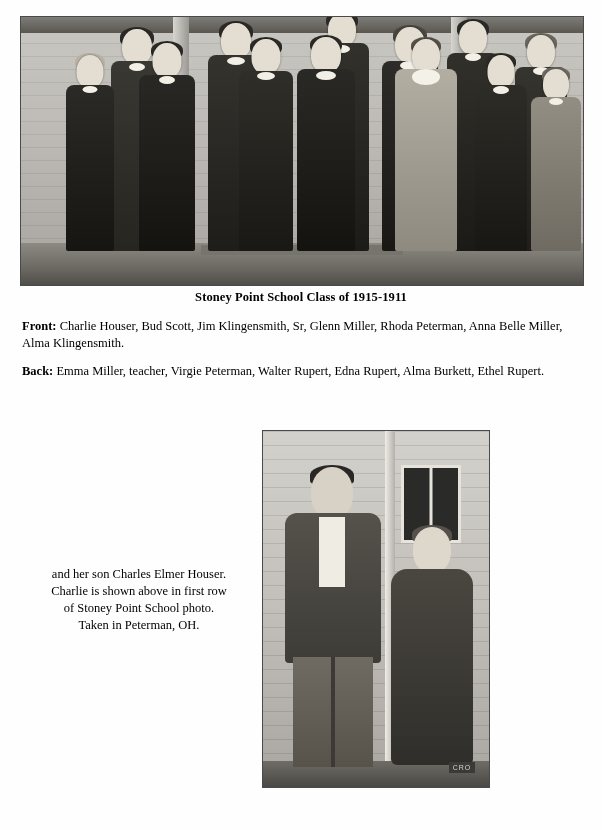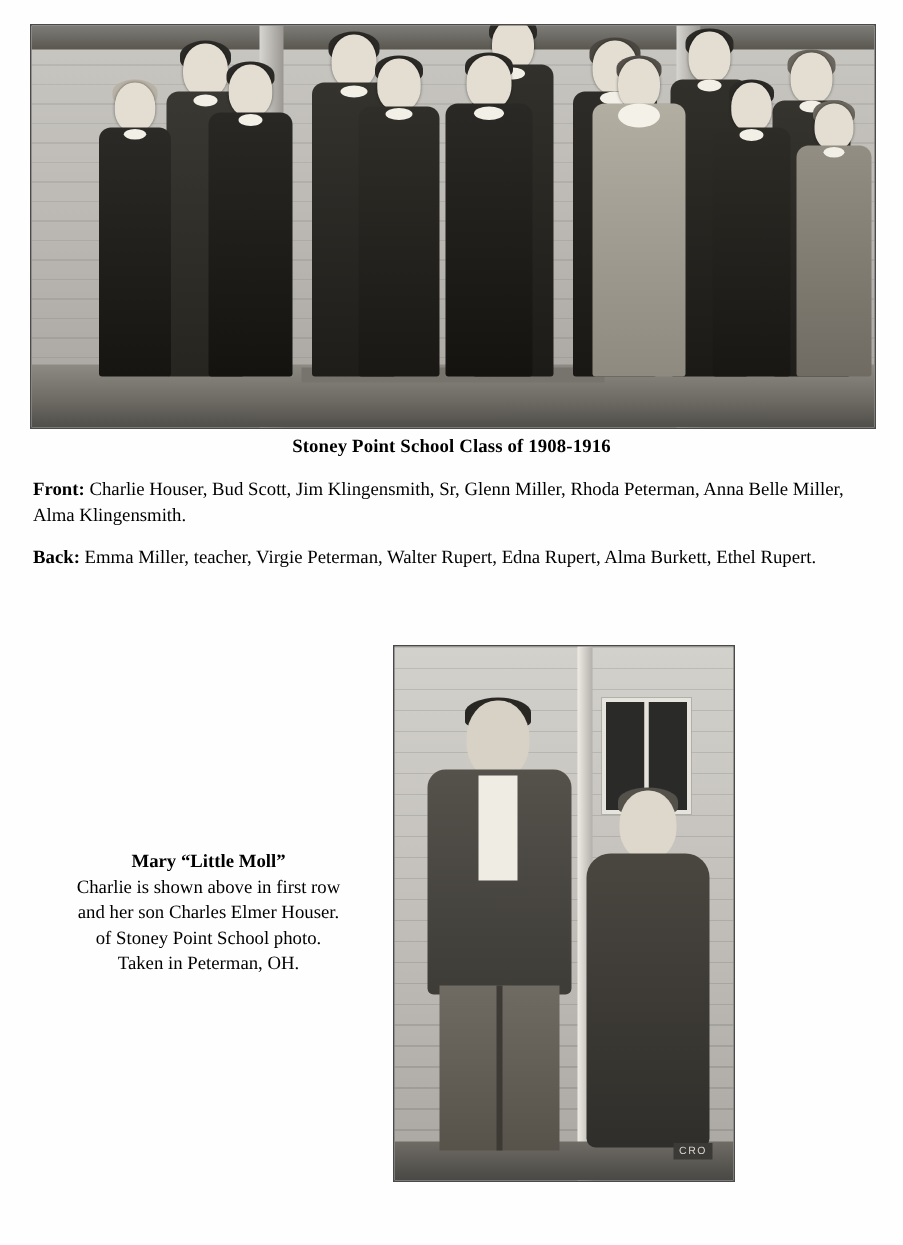--- a/index.html
+++ b/index.html
@@ -340,21 +340,21 @@
       <div class="collar" style="top:31px;width:16px;height:8px;"></div>
     </div>
     <div class="fig" style="left:508px;width:54px;height:182px;">
       <div class="hair" style="width:28px;height:16px;background:#6d6960;"></div>
       <div class="head" style="width:26px;height:31px;"></div>
       <div class="body" style="width:50px;height:154px;background:linear-gradient(180deg,#938e83,#6f6b62);"></div>
       <div class="collar" style="top:29px;width:14px;height:7px;"></div>
     </div>
   </div>
 
-  <div class="cap-title">Stoney Point School Class of 1908-1916</div>
+  <div class="cap-title">Stoney Point School Class of 1915-1911</div>
 
   <div class="para front">
     <b>Front:</b>
     <span>Charlie Houser, Bud Scott, Jim Klingensmith, Sr, Glenn Miller, Rhoda Peterman, Anna Belle Miller, Alma Klingensmith.</span>
   </div>
 
   <div class="para back">
     <b>Back:</b>
     <span>Emma Miller, teacher, Virgie Peterman, Walter Rupert, Edna Rupert, Alma Burkett, Ethel Rupert.</span>
   </div>
@@ -376,20 +376,19 @@
     <div class="woman">
       <div class="hair"></div>
       <div class="head"></div>
       <div class="dress"></div>
     </div>
 
     <div class="stamp">CRO</div>
   </div>
 
   <div class="cap-bot">
-    <div class="nm">Mary “Little Moll”</div>
+    <div>and her son Charles Elmer Houser.</div>
     <div>Charlie is shown above in first row</div>
-    <div>and her son Charles Elmer Houser.</div>
     <div>of Stoney Point School photo.</div>
     <div>Taken in Peterman, OH.</div>
   </div>
 
 </div>
 
 </body></html>

